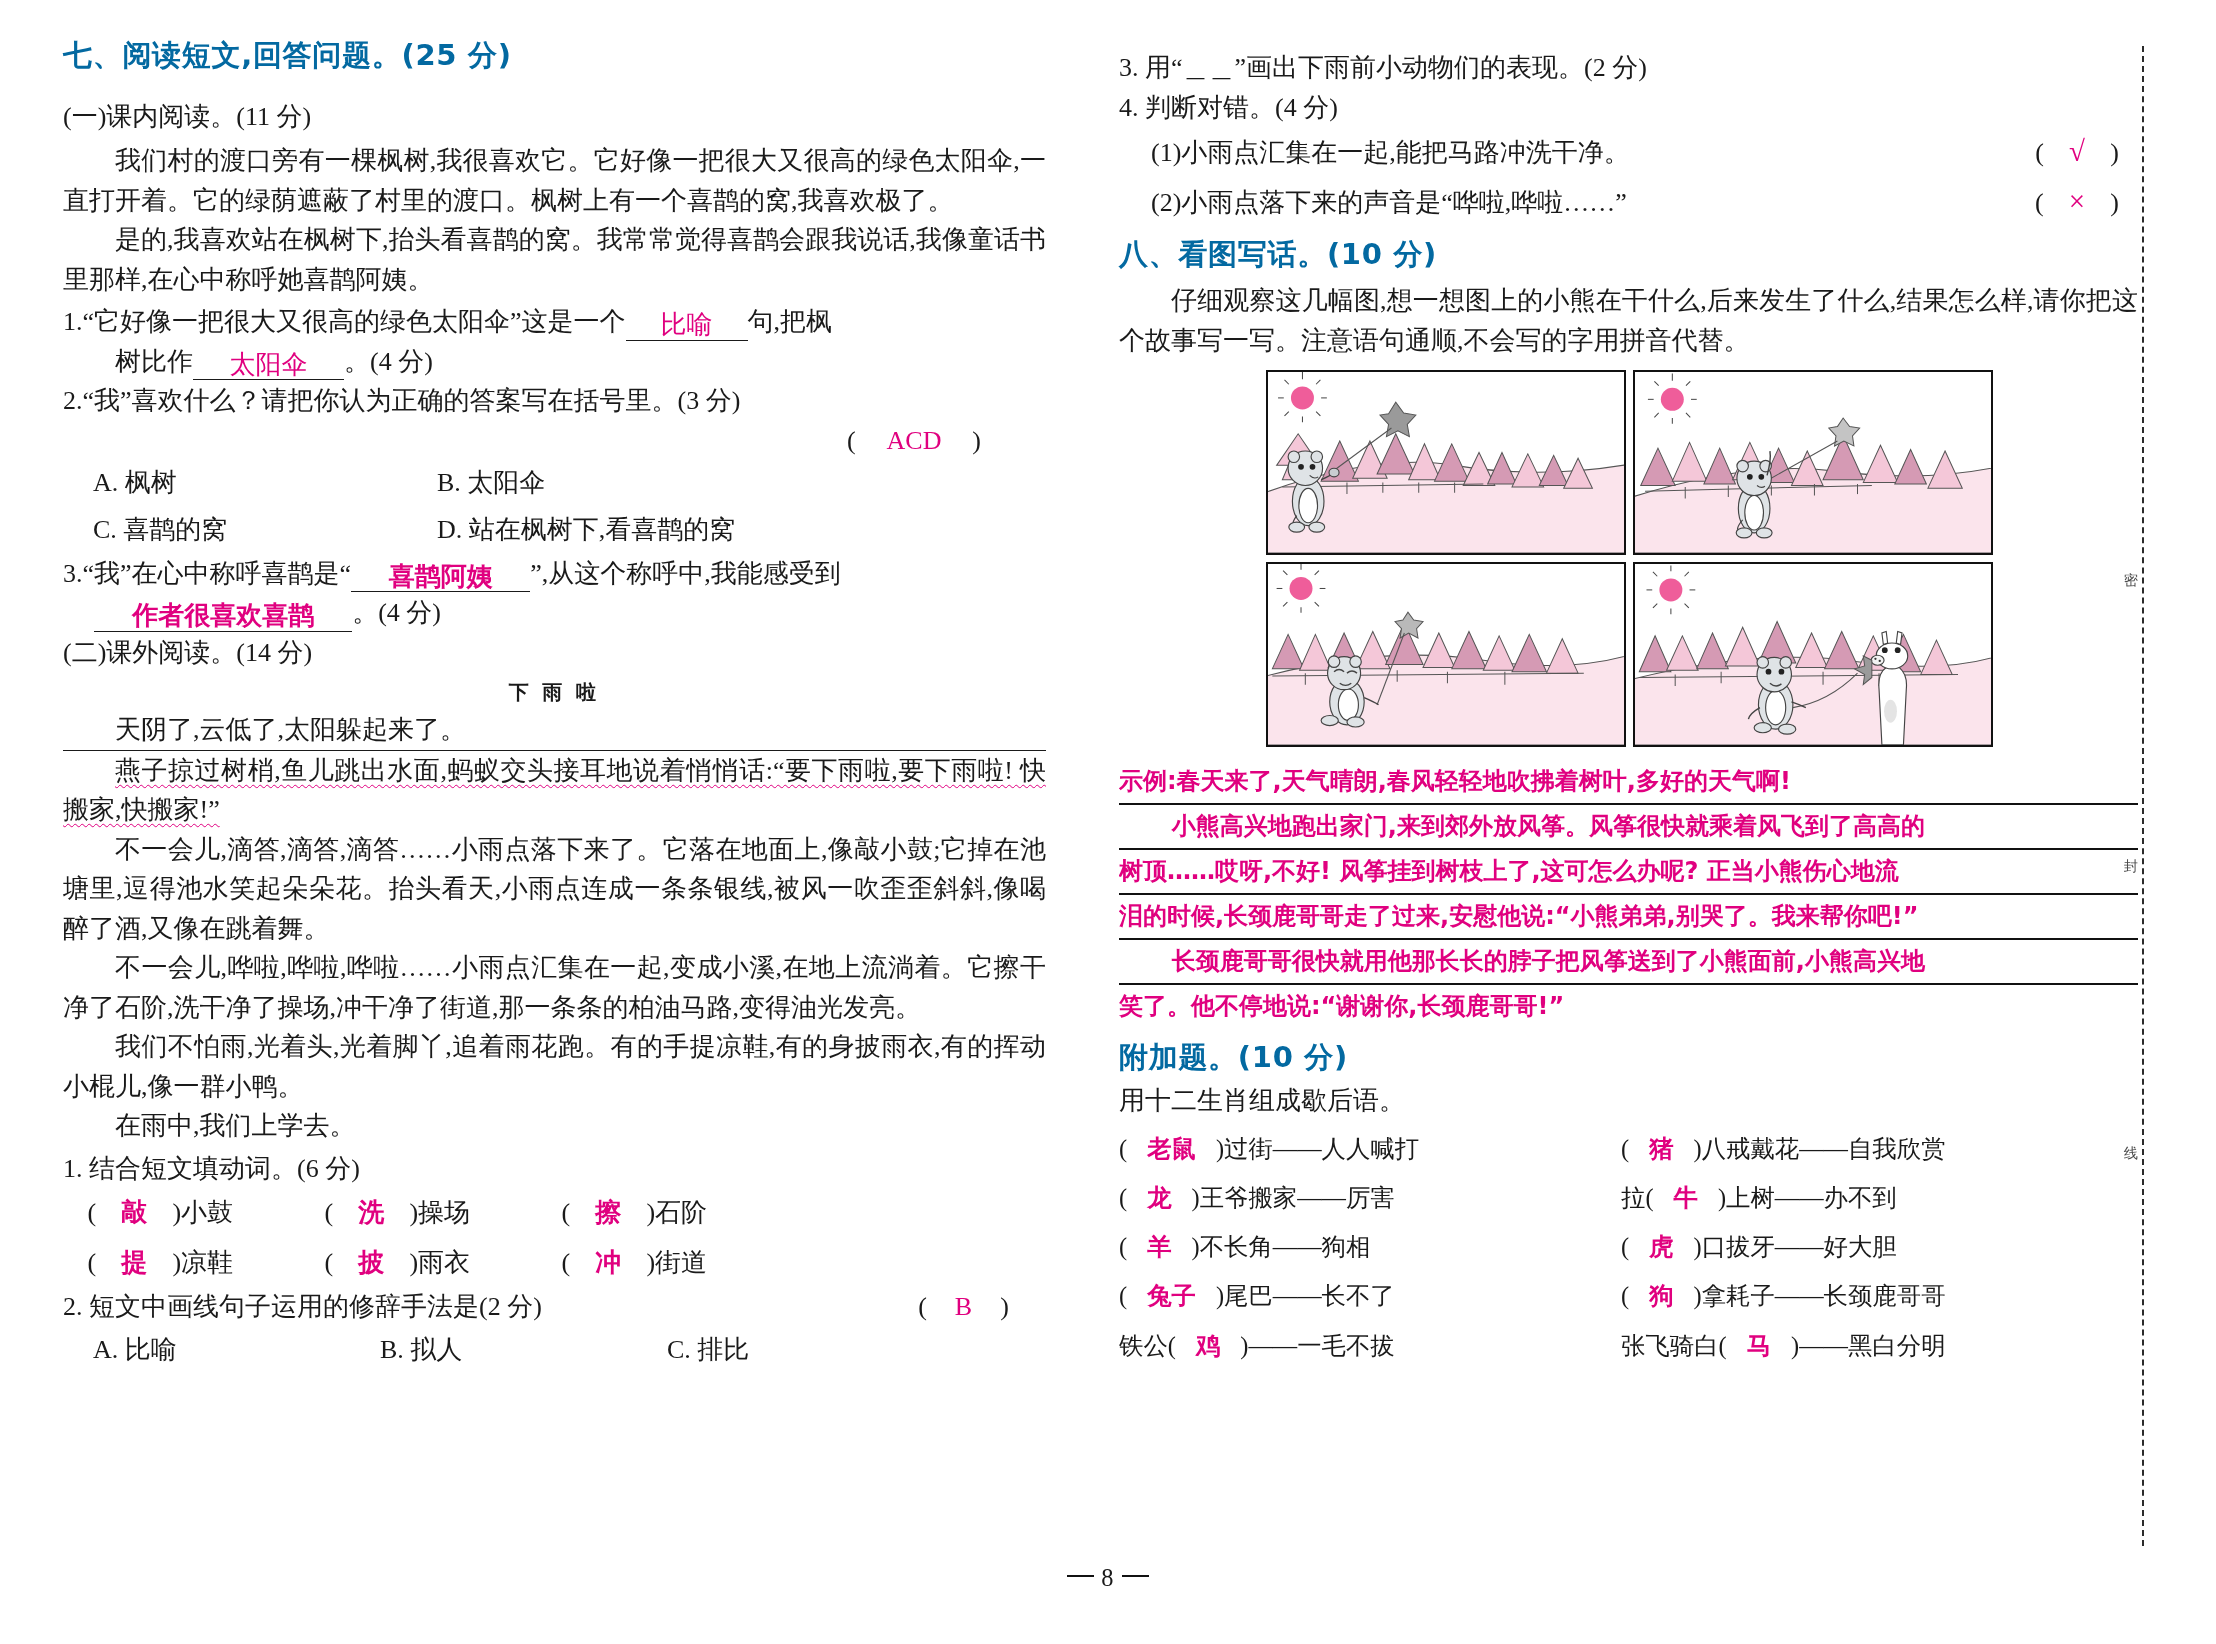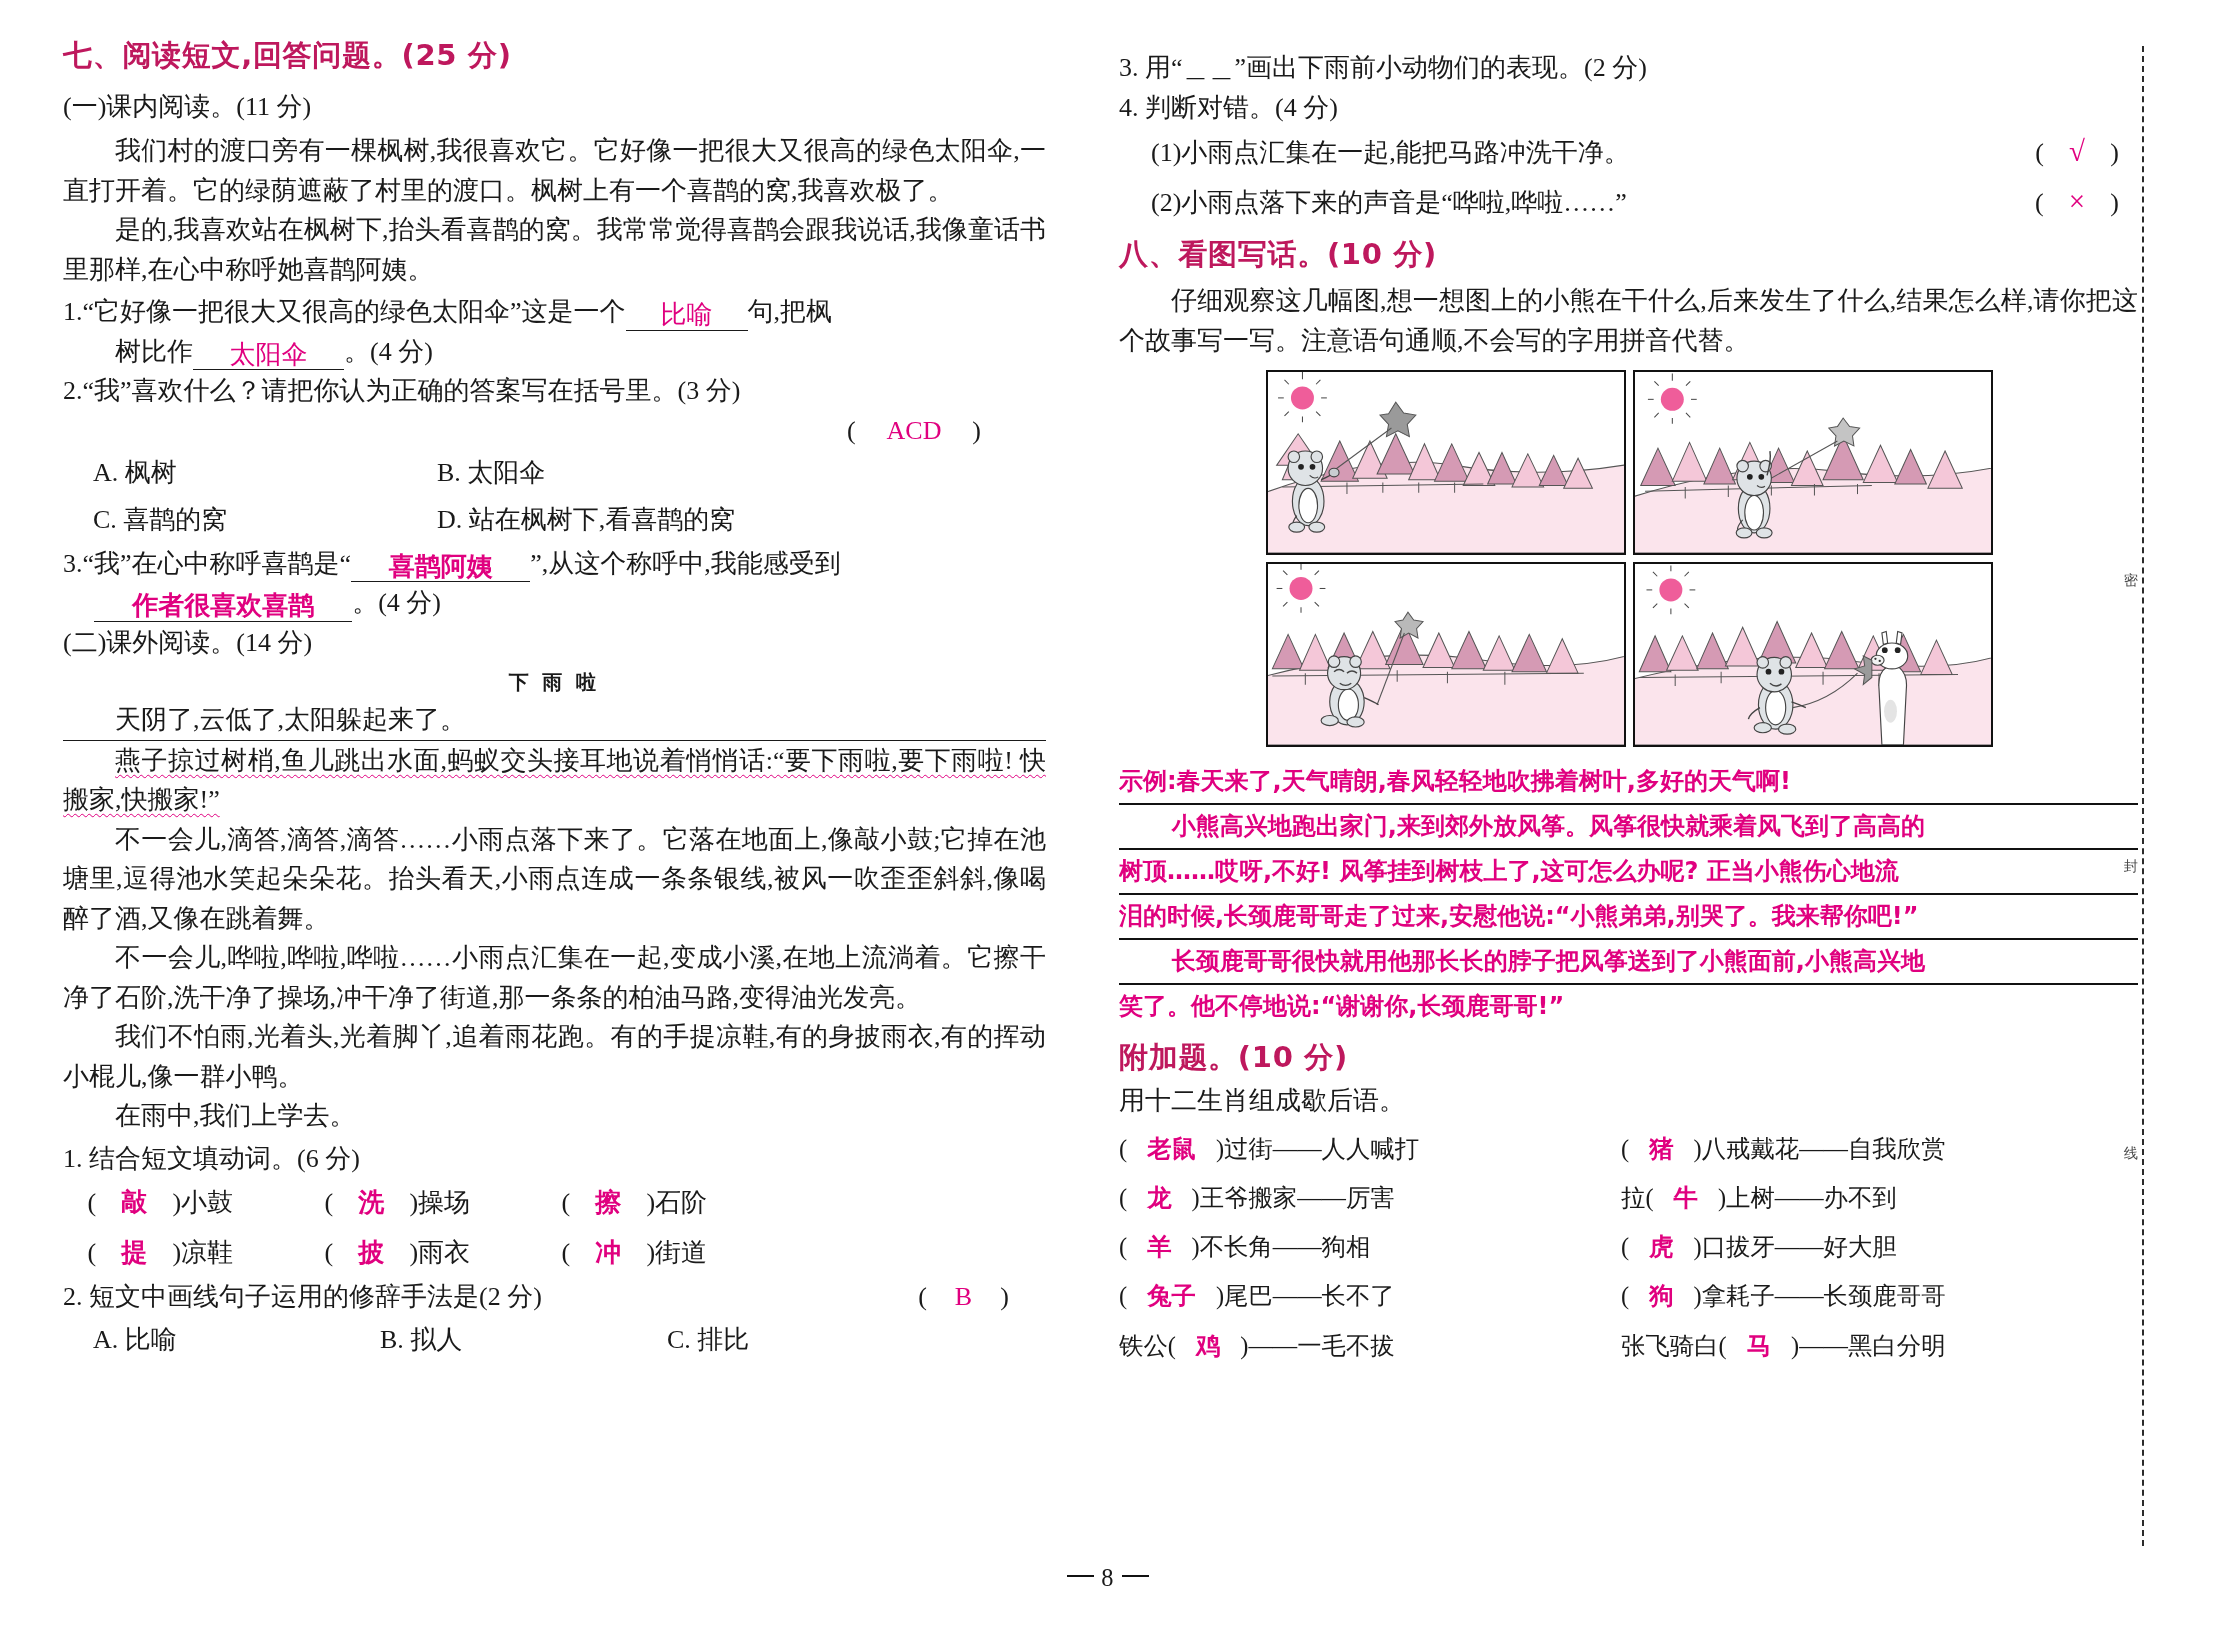--- a/index.html
+++ b/index.html
@@ -23,24 +23,24 @@
     position:absolute;left:2142px;top:46px;width:0;height:1500px;
     border-left:2.2px dashed #2b2b2b;
   }
   .dash-mark{
     position:absolute;left:2121px;color:#4a4a4a;
     font-size:14.3px;letter-spacing:1.4px;writing-mode:vertical-rl;
   }
 
   
   .hd{
-    color:#be185d;font-weight:bold;font-size:29px;letter-spacing:0.7px;
+    color:#0369a1;font-weight:bold;font-size:29px;letter-spacing:0.7px;
     font-family:"DejaVu Sans","Liberation Sans",sans-serif;
   }
-  .sub{font-size:26px;margin-top:13px;}
+  .sub{font-size:26px;margin-top:23px;}
   .q{font-size:26px;line-height:1.52;}
   .body-txt{font-size:26px;line-height:1.52;text-align:justify;}
   .indent{text-indent:2em;}
   .ans{color:#e0007f;}
   .ans-b{color:#e0007f;font-weight:bold;}
 
   
   .blank{
     display:inline-block;border-bottom:1.4px solid #1a1a1a;
     text-align:center;color:#e0007f;line-height:1.1;vertical-align:-2.9px;

